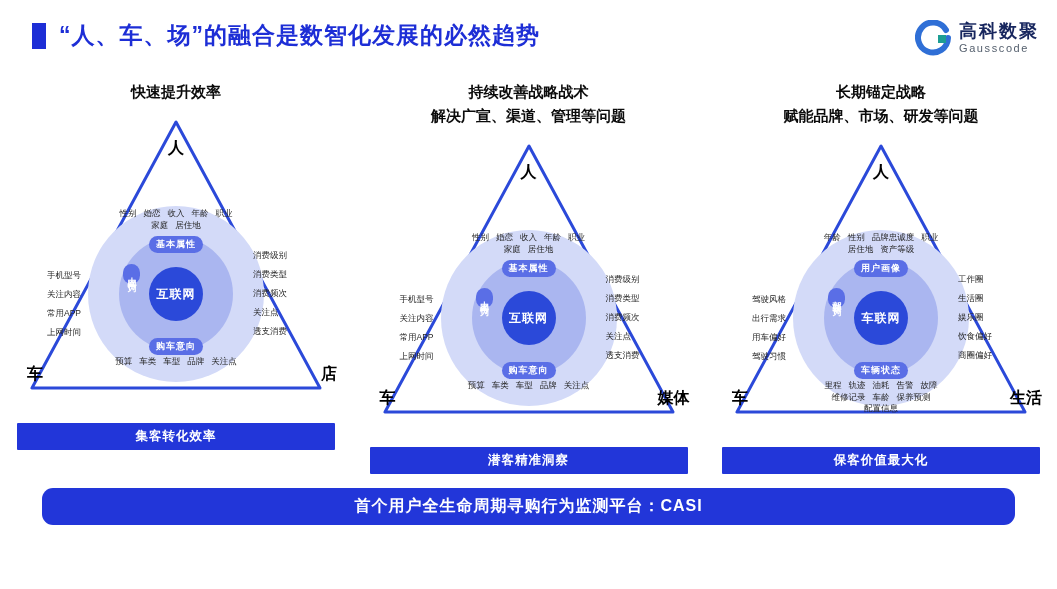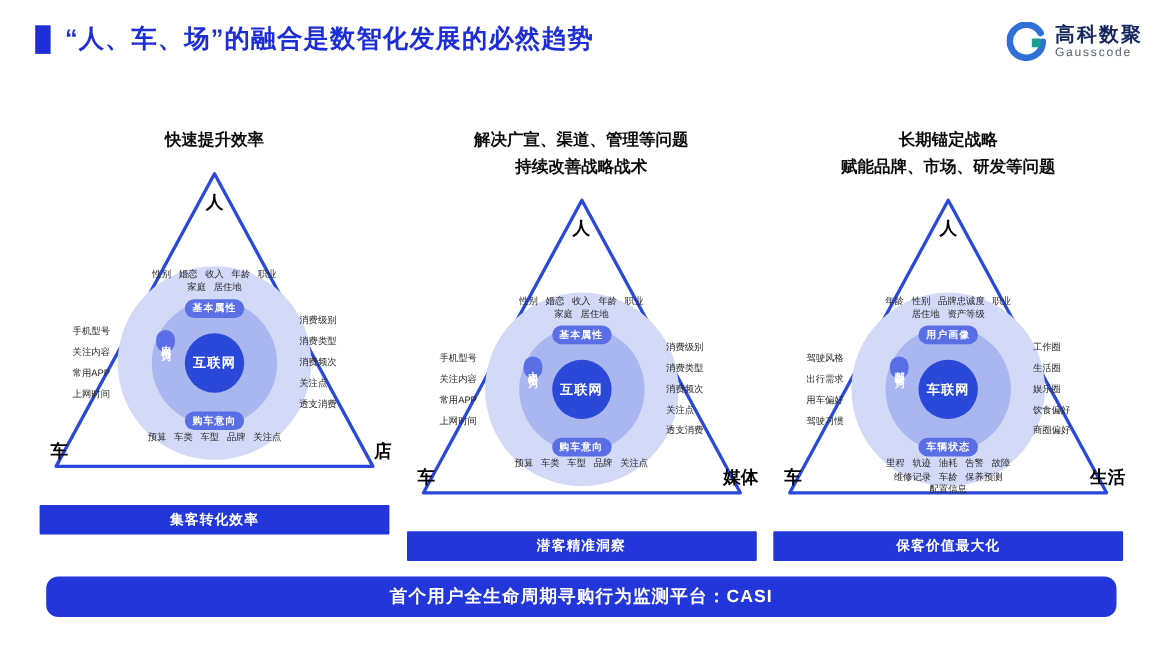--- a/index.html
+++ b/index.html
@@ -16,21 +16,21 @@
   .title-wrap { display:flex; align-items:center; gap:13px; }
   .title-square { width:14px; height:26px; background:#1d2ed6; }
   .page-title { font-size:23px; font-weight:bold; color:#1d2ed6; letter-spacing:1px; }
   .logo { display:flex; align-items:center; gap:8px; }
   .logo-icon { width:36px; height:36px; }
   .logo-text { display:flex; flex-direction:column; line-height:1.2; }
   .logo-cn { font-size:18px; font-weight:bold; color:#17265e; letter-spacing:2px; }
   .logo-en { font-size:11px; color:#55606e; letter-spacing:1.6px; }
 
   
-  .columns { display:flex; justify-content:space-between; gap:10px; padding:0 36px; margin-top:60px; }
+  .columns { display:flex; justify-content:space-between; gap:10px; padding:0 17px; margin-top:24px; }
   .column { width:318px; display:flex; flex-direction:column; align-items:center; }
   .col-heading { text-align:center; font-size:15px; font-weight:bold; color:#0b0b0b; line-height:1.6; }
 
   
   .diagram { position:relative; width:318px; height:300px; margin-top:10px; }
   svg.tri { position:absolute; left:0; top:0; width:100%; height:100%; overflow:visible; }
   svg.tri polygon { fill:none; stroke:#2b49d9; stroke-width:3; stroke-linejoin:round; }
   .vx { position:absolute; font-size:16px; font-weight:bold; color:#000; white-space:nowrap; }
   .vx-top { left:50%; top:24px; transform:translateX(-50%); }
   .vx-left { left:10px; top:250px; }
@@ -48,21 +48,21 @@
   .pill-top { left:50%; top:122px; transform:translateX(-50%);text-align:center; }
   .pill-bottom { left:50%; top:224px; transform:translateX(-50%); }
   .pill-left { left:106px; top:150px; writing-mode:vertical-rl; padding:6px 2px; letter-spacing:2px; }
 
   .cl { position:absolute; display:flex; flex-wrap:wrap; justify-content:center;
         column-gap:7px; row-gap:1px; font-size:8.5px; color:#262626; line-height:1.25; }
   .cl-top { width:126px; left:50%; transform:translateX(-50%); top:94px; }
   .cl-bottom { width:128px; left:50%; transform:translateX(-50%); top:242px; }
   .cl-col { position:absolute; display:flex; flex-direction:column; row-gap:7px;
             font-size:8.5px; color:#262626; align-items:flex-start; }
-  .cl-left { left:30px; top:146px; }
+  .cl-left { left:30px; top:156px; }
   .cl-right { left:236px; top:136px; }
   .tag { white-space:nowrap; }
 
   
   .col-banner { width:100%; margin-top:9px; background:#2236d9; color:#fff; text-align:center;
                 font-size:12.5px; font-weight:bold; padding:5px 0; letter-spacing:1px; border-radius:1px; }
   .footer-banner { margin:14px 42px 0; background:#2236d9; color:#fff; text-align:center;
                    font-size:16px; font-weight:bold; padding:8px 0; letter-spacing:1px; border-radius:11px; }
 </style>
 </head>
@@ -134,22 +134,22 @@
         <div class="core">互联网</div>
         <div class="vx vx-top">人</div>
         <div class="vx vx-left">车</div>
         <div class="vx vx-right">店</div>
       </div>
       <div class="col-banner">集客转化效率</div>
     </section>
 
     <section class="column">
       <div class="col-heading">
+        <div>持续改善战略战术</div>
         <div>解决广宣、渠道、管理等问题</div>
-        <div>持续改善战略战术</div>
       </div>
       <div class="diagram">
         <svg class="tri" viewBox="0 0 318 300">
           <polygon points="159,8 15,274 303,274"></polygon>
         </svg>
         <div class="circle outer"></div>
         <div class="circle mid"></div>
         <div class="cl cl-top">
             <span class="tag">性别</span>
             <span class="tag">婚恋</span>

